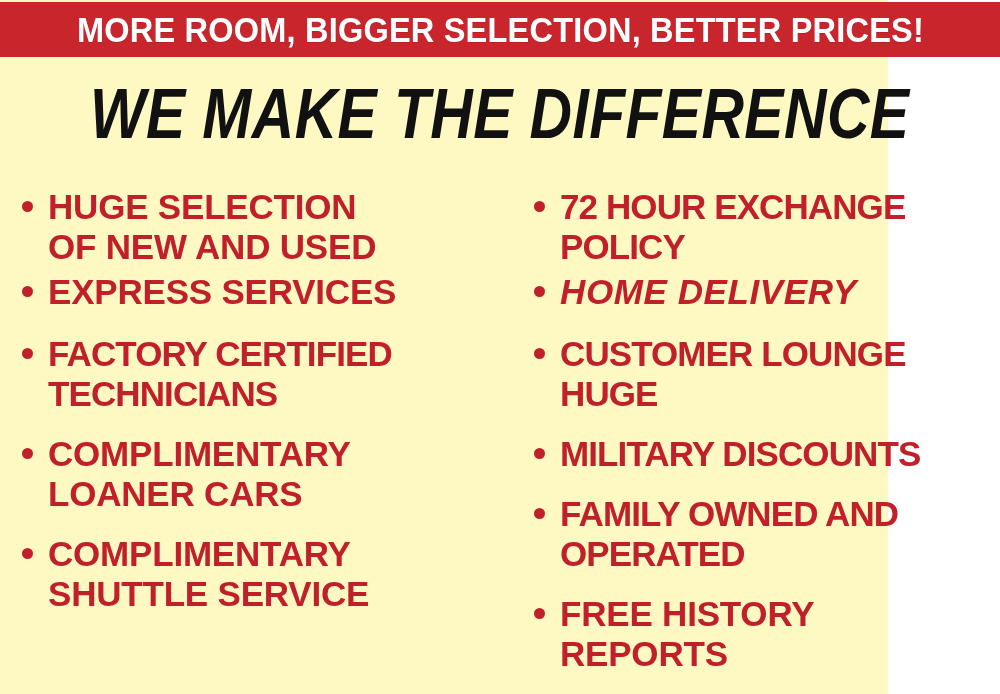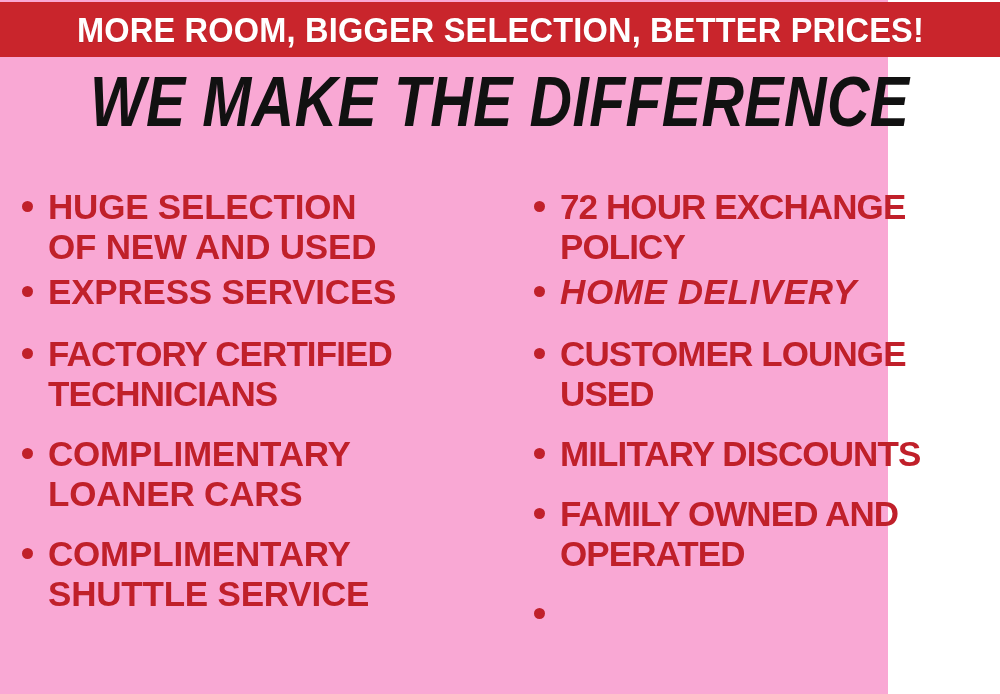--- a/index.html
+++ b/index.html
@@ -12,21 +12,21 @@
     height: 694px;
     background: #ffffff;
     font-family: "Liberation Sans", sans-serif;
     overflow: hidden;
   }
 
   .poster {
     position: relative;
     width: 888px;
     height: 694px;
-    background: #f9a8d4;
+    background: #fef9c3;
     padding-left: 27px;
   }
 
   
   .banner {
     position: absolute;
     left: 0;
     top: 2px;
     width: 1000px;
     height: 55px;
@@ -45,21 +45,21 @@
     transform: scaleX(0.93);
     transform-origin: center center;
     white-space: nowrap;
     text-shadow: 0 1px 0 rgba(0,0,0,0.10);
   }
 
   
   .headline-wrap {
     position: absolute;
     left: 0;
-    top: 66px;
+    top: 78px;
     width: 1000px;
     height: 72px;
     display: flex;
     align-items: center;
     justify-content: center;
   }
   .headline {
     color: #111111;
     font-family: "Liberation Sans", sans-serif;
     font-weight: bold;
@@ -171,30 +171,32 @@
         <span class="btext tight">72 HOUR EXCHANGE
 POLICY</span>
       </div>
       <div class="bullet-item" style="top:112px;">
         <span class="dot"></span>
         <span class="btext wide">HOME DELIVERY</span>
       </div>
       <div class="bullet-item" style="top:174px;">
         <span class="dot"></span>
         <span class="btext tight">CUSTOMER LOUNGE
-USED</span>
+HUGE</span>
       </div>
       <div class="bullet-item" style="top:334px;">
         <span class="dot"></span>
         <span class="btext tight">FAMILY OWNED AND
 OPERATED</span>
       </div>
       <div class="bullet-item" style="top:274px;">
         <span class="dot"></span>
         <span class="btext tight">MILITARY DISCOUNTS</span>
       </div>
       <div class="bullet-item" style="top:434px;">
         <span class="dot"></span>
+        <span class="btext">FREE HISTORY
+REPORTS</span>
       </div>
     </div>
 
   </div>
 </div>
 
 </body></html>

